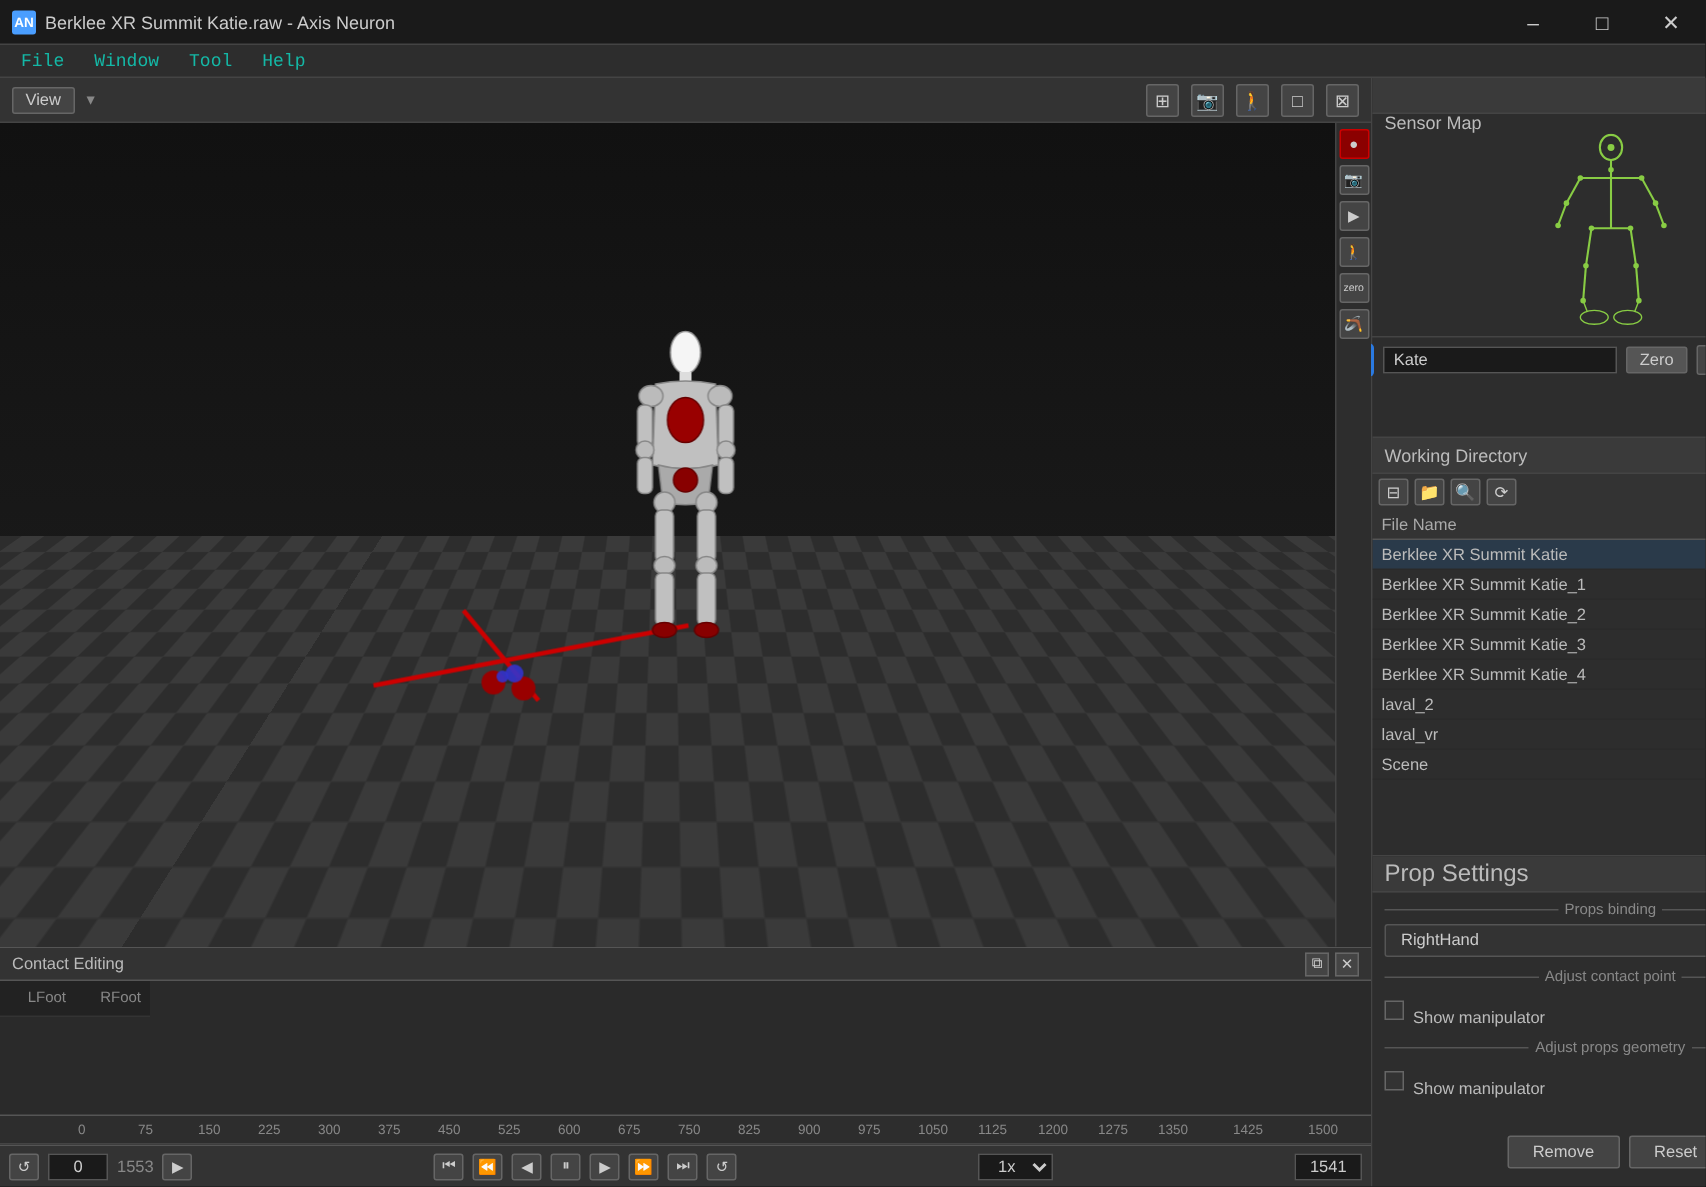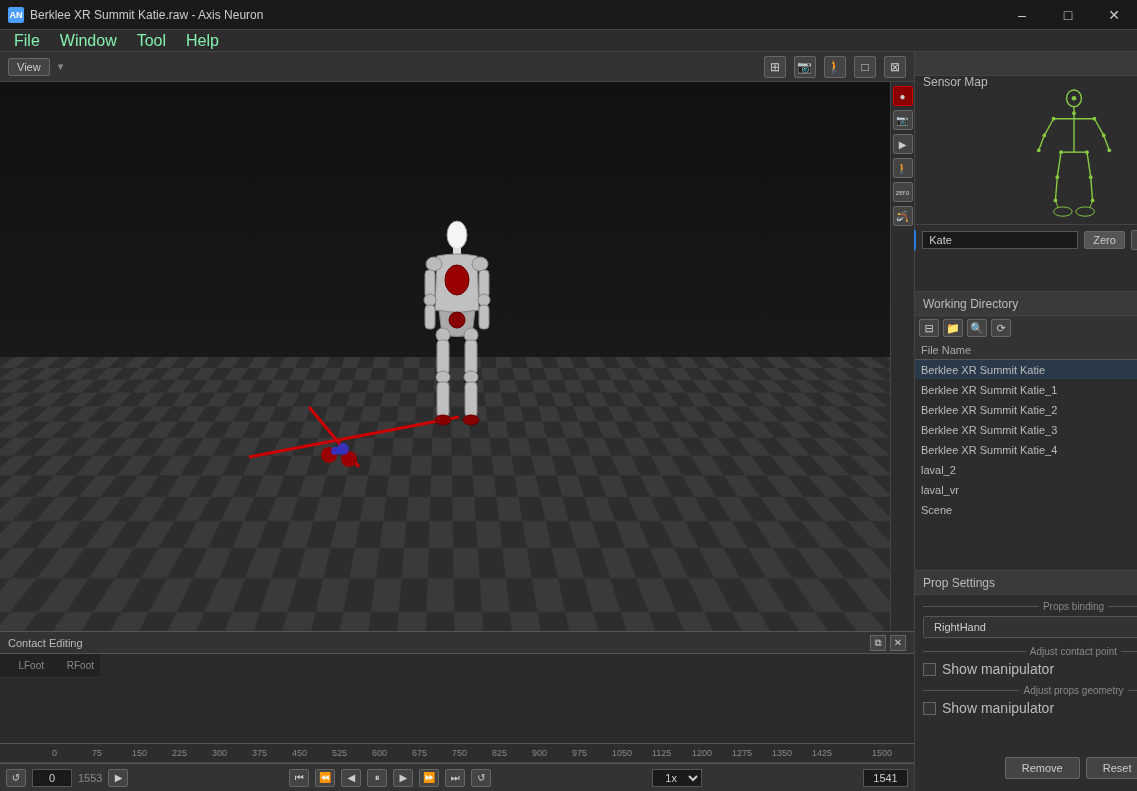--- a/index.html
+++ b/index.html
@@ -14,21 +14,21 @@
     #title-bar-icon { width: 16px; height: 16px; background: #4a9eff; border-radius: 2px; display: flex; align-items: center; justify-content: center; font-size: 9px; color: white; font-weight: bold; }
     #title-bar-text { font-size: 12px; color: #ccc; }
     #title-bar-controls { display: flex; }
     .title-btn { width: 46px; height: 30px; display: flex; align-items: center; justify-content: center; cursor: pointer; color: #ccc; font-size: 14px; }
 
     
     #menu-bar {
       height: 22px; background: #2d2d2d; display: flex; align-items: center;
       border-bottom: 1px solid #444; padding: 0 4px;
     }
-    .menu-item { padding: 2px 10px; cursor: pointer; font-size: 16px; color: #86efac; }
+    .menu-item { padding: 2px 10px; cursor: pointer; font-size: 12px; color: #14b8a6; font-family: Liberation Mono, monospace; }
 
     
     #main-layout { display: flex; height: calc(791px - 52px); }
 
     
     #viewport-area { flex: 1; display: flex; flex-direction: column; }
 
     
     #viewport-toolbar {
       height: 30px; background: #333; display: flex; align-items: center; padding: 0 8px; gap: 8px;
@@ -155,35 +155,35 @@
     .wd-cell-filename { flex: 1; }
 
     
     #prop-settings {
       height: 220px; background: #2d2d2d; display: flex; flex-direction: column;
     }
     #ps-header {
       height: 24px; background: #3a3a3a; display: flex; align-items: center; justify-content: space-between;
       padding: 0 8px; border-bottom: 1px solid #444; flex-shrink: 0;
     }
-    #ps-title { font-size: 12px; color: #bbb; font-weight: 500; }
+    #ps-title { font-size: 16px; color: #bbb; font-weight: 500; }
     #ps-body { flex: 1; padding: 6px 8px; display: flex; flex-direction: column; gap: 8px; }
     .ps-section-title {
       font-size: 10px; color: #888; text-align: center; position: relative;
       display: flex; align-items: center; gap: 4px;
     }
     .ps-section-title::before, .ps-section-title::after {
       content: ''; flex: 1; height: 1px; background: #555;
     }
     .ps-row { display: flex; align-items: center; gap: 6px; }
     #props-binding-select {
       flex: 1; background: #333; border: 1px solid #555; color: #ccc; padding: 3px 6px; font-size: 11px; cursor: pointer; border-radius: 2px;
     }
     .ps-checkbox { width: 13px; height: 13px; background: #333; border: 1px solid #666; display: flex; align-items: center; justify-content: center; cursor: pointer; flex-shrink: 0; }
-    .ps-checkbox-label { font-size: 14px; color: #bbb; }
+    .ps-checkbox-label { font-size: 11px; color: #bbb; margin-top: 12px; }
     #ps-buttons { display: flex; gap: 6px; justify-content: flex-end; margin-top: auto; padding: 6px 8px; }
     .ps-action-btn { background: #444; border: 1px solid #666; color: #ccc; padding: 4px 16px; font-size: 11px; cursor: pointer; border-radius: 2px; }
     .ps-action-btn.apply { background: #3a6a3a; border-color: #5a8a5a; }
 
     
     svg.skeleton { width: 110px; height: 130px; }
 
     
     .checker-floor {
       width: 100%; height: 100%;
@@ -351,21 +351,21 @@
             <span class="ruler-tick" style="min-width:40px;">675</span>
             <span class="ruler-tick" style="min-width:40px;">750</span>
             <span class="ruler-tick" style="min-width:40px;">825</span>
             <span class="ruler-tick" style="min-width:40px;">900</span>
             <span class="ruler-tick" style="min-width:40px;">975</span>
             <span class="ruler-tick" style="min-width:40px;">1050</span>
             <span class="ruler-tick" style="min-width:40px;">1125</span>
             <span class="ruler-tick" style="min-width:40px;">1200</span>
             <span class="ruler-tick" style="min-width:40px;">1275</span>
             <span class="ruler-tick" style="min-width:40px;">1350</span>
-            <span class="ruler-tick" style="min-width:40px;">1425</span>
+            <span class="ruler-tick" style="min-width:40px;text-align:center;">1425</span>
             <span class="ruler-tick" style="min-width:40px;margin-left:20px;">1500</span>
           </div>
         </div>
       </div>
 
       <div id="playback-bar">
         <div class="pb-btn">↺</div>
         <input class="pb-input" type="text" value="0" style="">
         <span class="pb-label">1553</span>
         <div class="pb-btn">▶</div>

